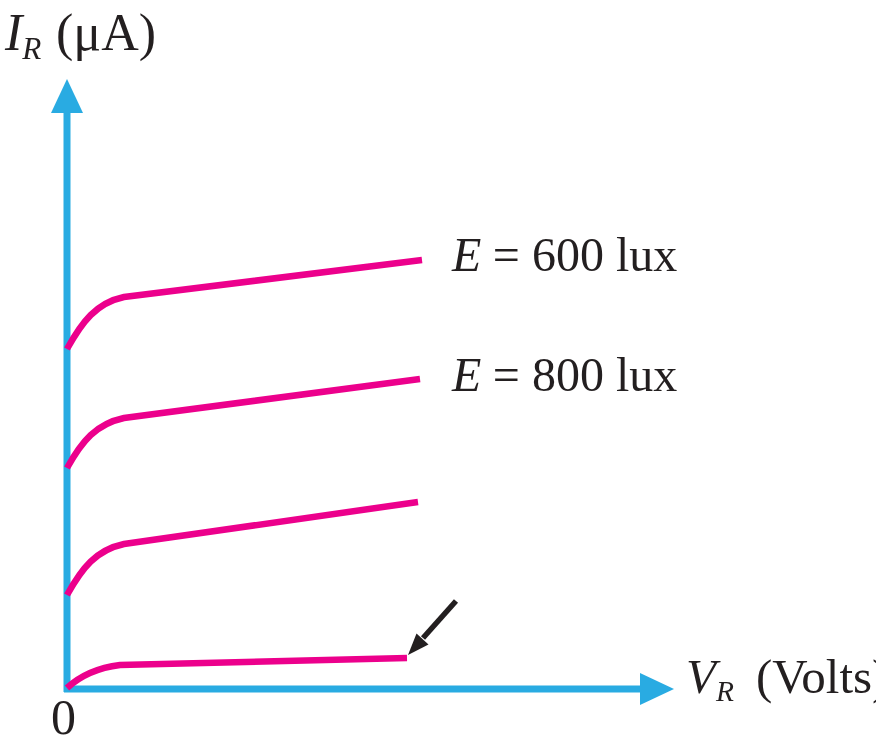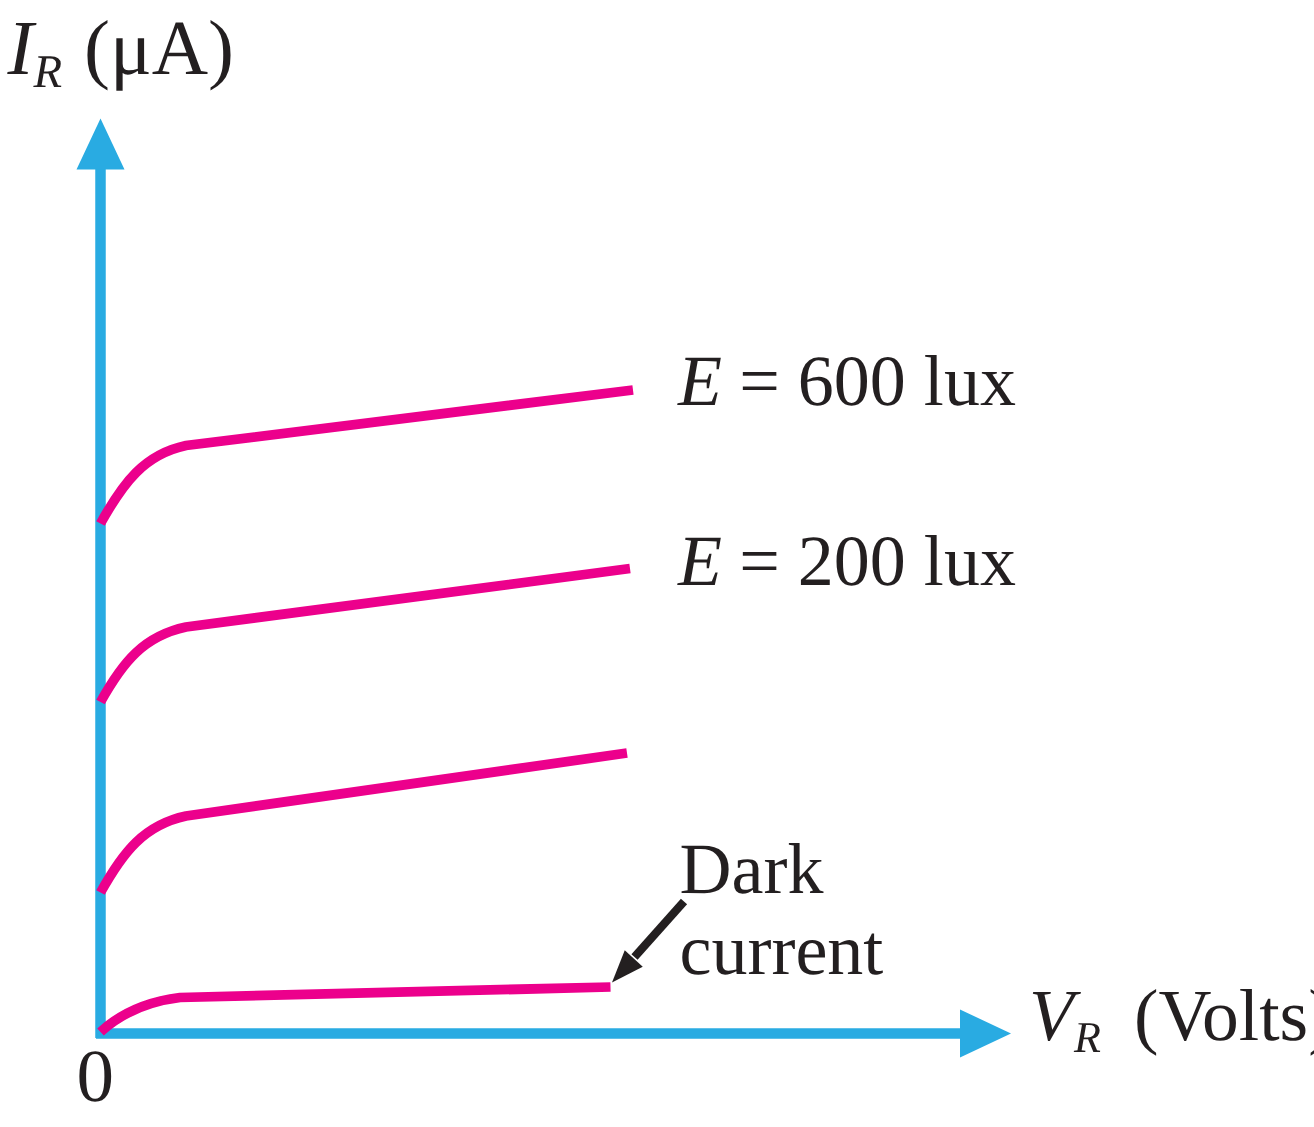--- a/index.html
+++ b/index.html
@@ -76,21 +76,17 @@
   <div class="lbl vr-label">
     <span class="var">V</span><span class="sub">R</span><span class="unit unit-wide">(Volts)</span>
   </div>
 
   <div class="lbl origin-label">0</div>
 
   <div class="lbl series-label series-600">
     <span class="var">E</span><span class="rest">= 600 lux</span>
   </div>
   <div class="lbl series-label series-400">
-    <span class="var">E</span><span class="rest">= 200 lux</span>
+    <span class="var">E</span><span class="rest">= 800 lux</span>
   </div>
 
-  <div class="lbl dark-label">
-    <div>Dark</div>
-    <div>current</div>
-  </div>
 
 </div>
 
 </body></html>

